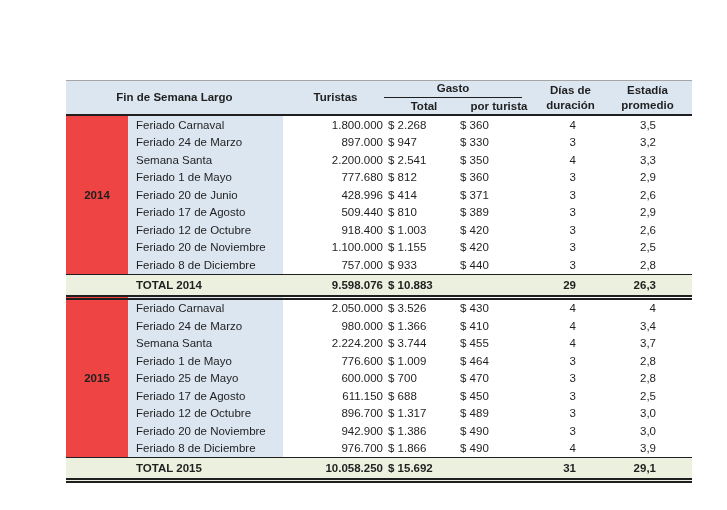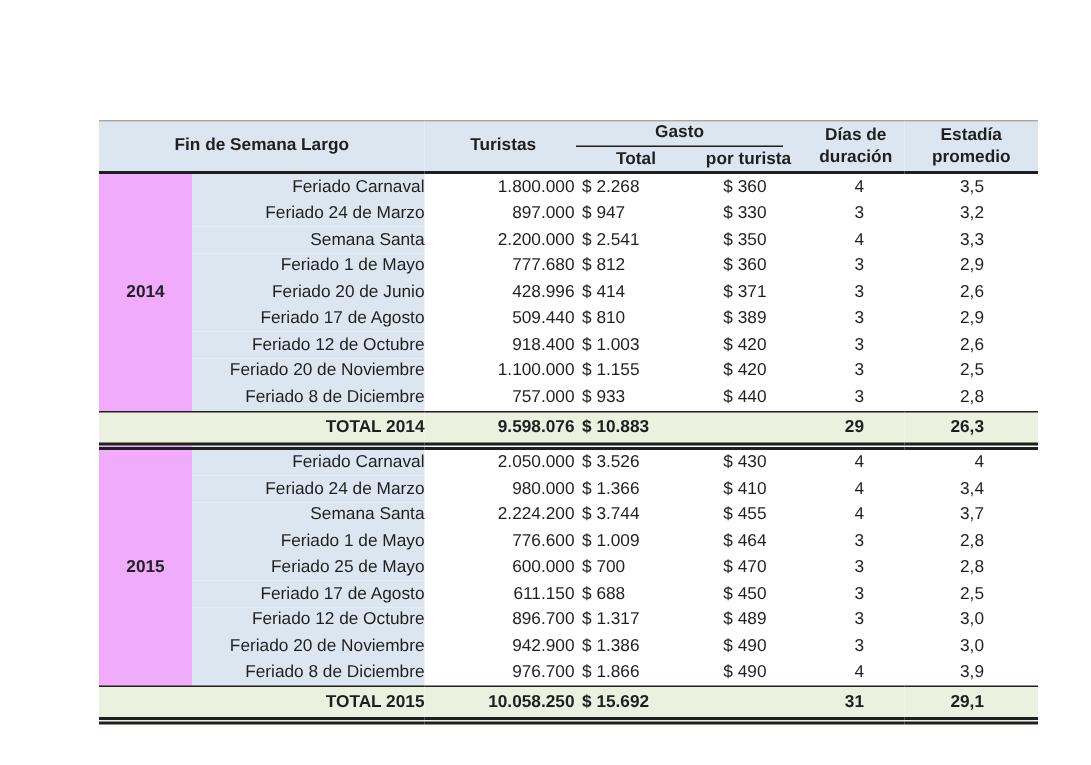--- a/index.html
+++ b/index.html
@@ -58,33 +58,33 @@
   }
 
   
   tbody td {
     padding: 0;
     height: 17.5px;
     vertical-align: middle;
     white-space: nowrap;
   }
   td.c-year {
-    background: #f0abfc;
+    background: #ef4444;
     font-weight: bold;
     text-align: center;
     vertical-align: middle;
   }
   td.c-name {
     background: #dce6f1;
     padding-left: 8px;
-    text-align: right;
+    text-align: left;
   }
   td.c-tur  { text-align: right; padding-right: 5px;  }
   td.c-tot  { text-align: left; padding-right: 10px; }
-  td.c-pt   { text-align: right; padding-right: 27px; }
+  td.c-pt   { text-align: left; padding-right: 27px; }
   td.c-dias { text-align: right; padding-right: 27px; }
   td.c-prom { text-align: right; padding-right: 36px; }
 
   
   tr.total-row td {
     background: #ebf1de;
     font-weight: bold;
     height: 20px;
     border-top: 1.5px solid #1f1f1f;
     border-bottom: 5px double #1f1f1f;

